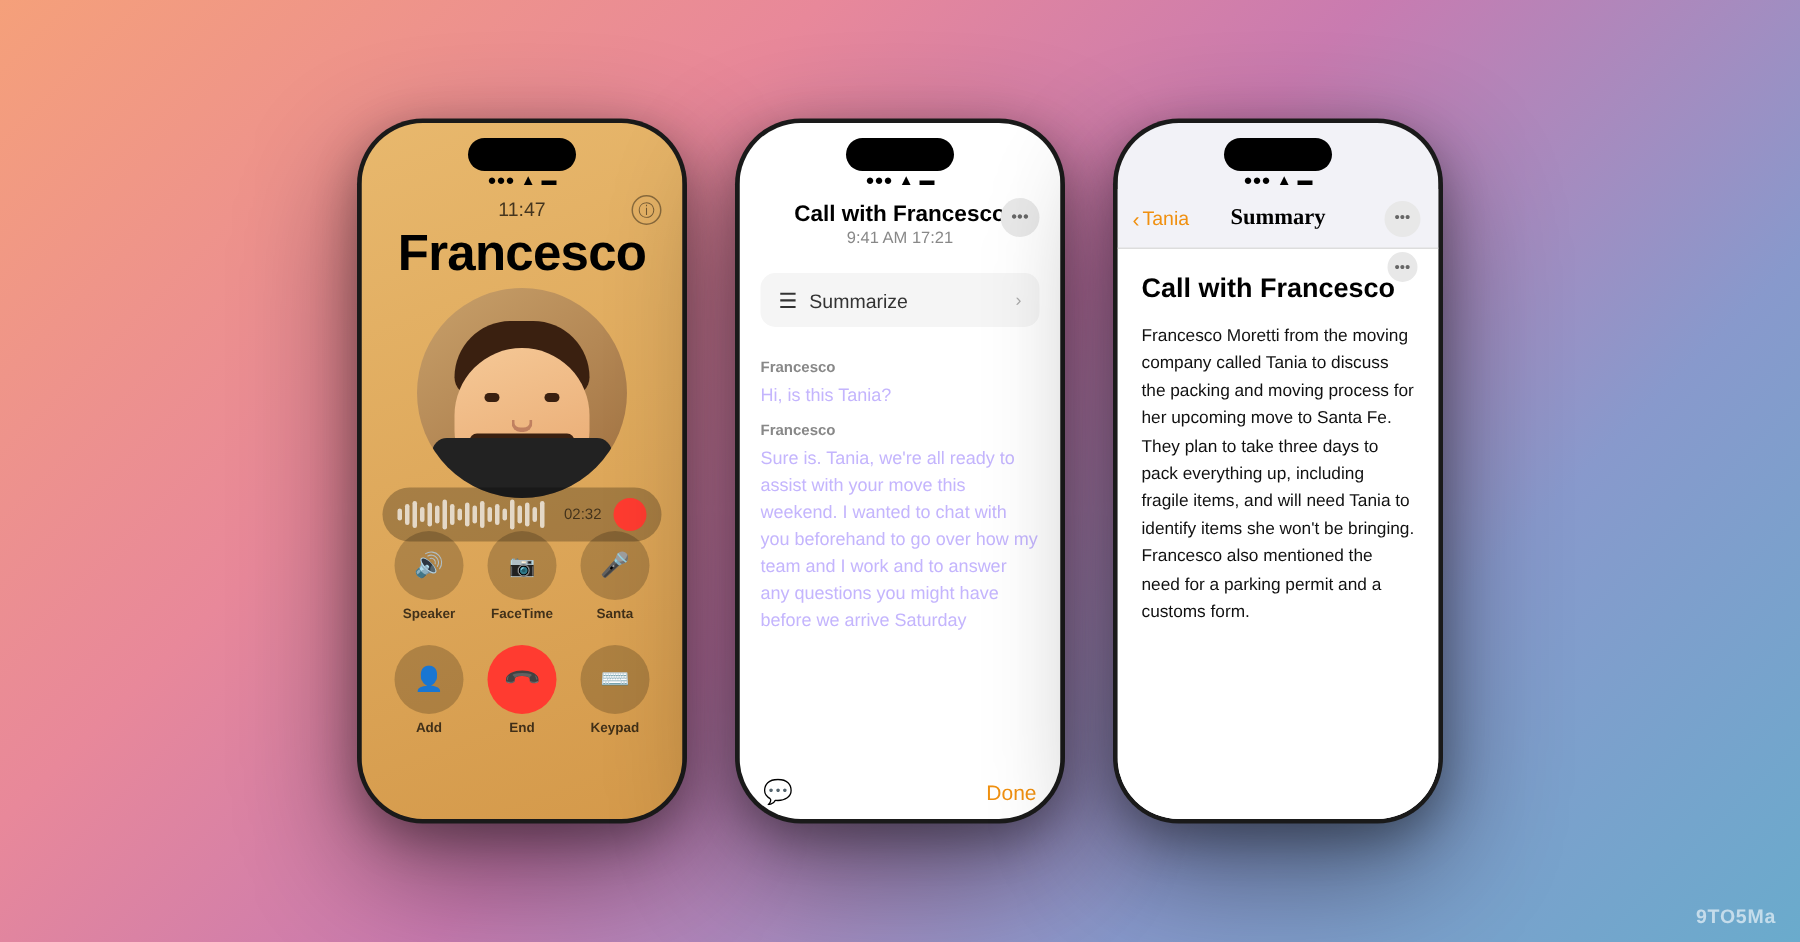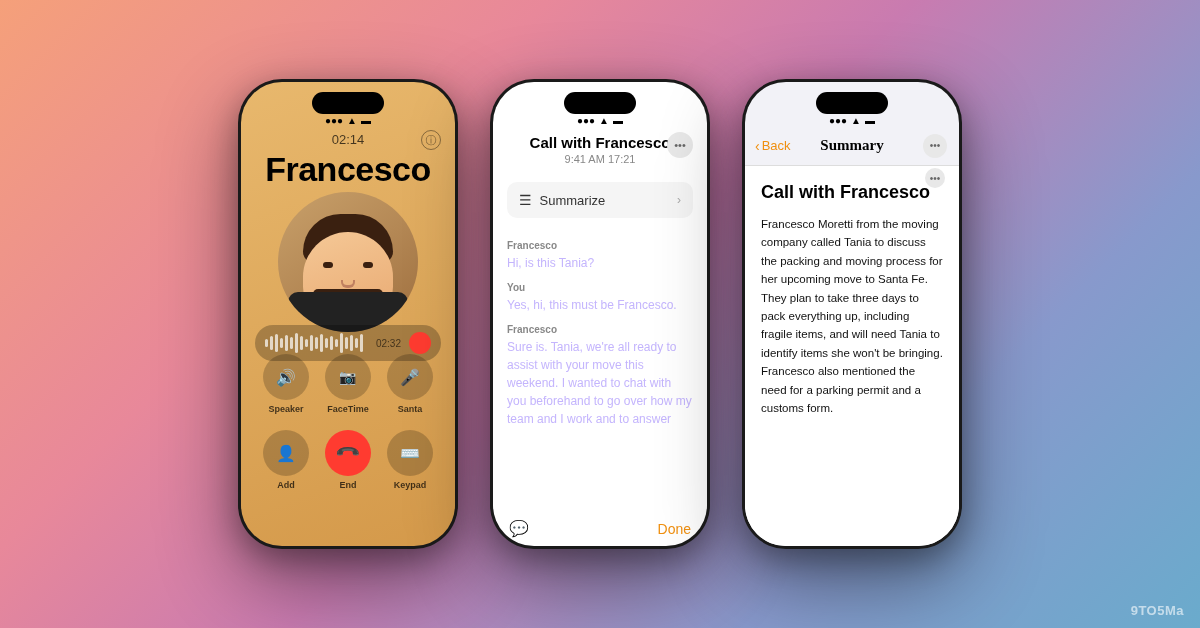--- a/index.html
+++ b/index.html
@@ -459,21 +459,21 @@
 
     <div class="status-bar phone1-status">
       <span class="status-time">9:41</span>
       <div class="status-icons">
         <span style="font-size:10px;">●●●</span>
         <span style="font-size:10px;">▲</span>
         <span style="font-size:10px;">▬</span>
       </div>
     </div>
 
-    <div class="call-time-top">02:14</div>
+    <div class="call-time-top">11:47</div>
     <div class="caller-name">Francesco</div>
 
     <div class="memoji-area">
       <div class="memoji-circle">
         <div class="memoji-hair"></div>
         <div class="memoji-head">
 
           <div style="position:absolute;top:30px;left:20px;width:10px;height:6px;background:#3a2010;border-radius:3px;"></div>
           <div style="position:absolute;top:30px;right:20px;width:10px;height:6px;background:#3a2010;border-radius:3px;"></div>
 
@@ -587,24 +587,20 @@
       </div>
       <span style="font-size:12px;color:#aaa;">›</span>
     </div>
 
     <div class="transcript-area">
       <div>
         <div class="transcript-speaker">Francesco</div>
         <div class="transcript-text">Hi, is this Tania?</div>
       </div>
       <div>
-        <div class="transcript-speaker">You</div>
-        <div class="transcript-text">Yes, hi, this must be Francesco.</div>
-      </div>
-      <div>
         <div class="transcript-speaker">Francesco</div>
         <div class="transcript-text">Sure is. Tania, we're all ready to assist with your move this weekend. I wanted to chat with you beforehand to go over how my team and I work and to answer any questions you might have before we arrive Saturday</div>
       </div>
     </div>
 
 
     <div class="phone2-bottom">
       <span style="font-size:16px;color:#f09010;">💬</span>
       <span class="done-btn">Done</span>
     </div>
@@ -622,21 +618,21 @@
       <div style="display:flex;gap:4px;align-items:center;">
         <span style="font-size:10px;">●●●</span>
         <span style="font-size:10px;">▲</span>
         <span style="font-size:10px;">▬</span>
       </div>
     </div>
 
     <div class="phone3-nav">
       <div class="back-btn">
         <span style="font-size:14px;">‹</span>
-        <span>Back</span>
+        <span>Tania</span>
       </div>
       <span class="nav-title">Summary</span>
       <div class="nav-more">
         <span style="font-size:10px;">•••</span>
       </div>
     </div>
 
     <div class="phone3-content">
       <div class="phone3-call-title">Call with Francesco</div>
       <div class="phone3-summary-text">Francesco Moretti from the moving company called Tania to discuss the packing and moving process for her upcoming move to Santa Fe. They plan to take three days to pack everything up, including fragile items, and will need Tania to identify items she won't be bringing. Francesco also mentioned the need for a parking permit and a customs form.</div>

